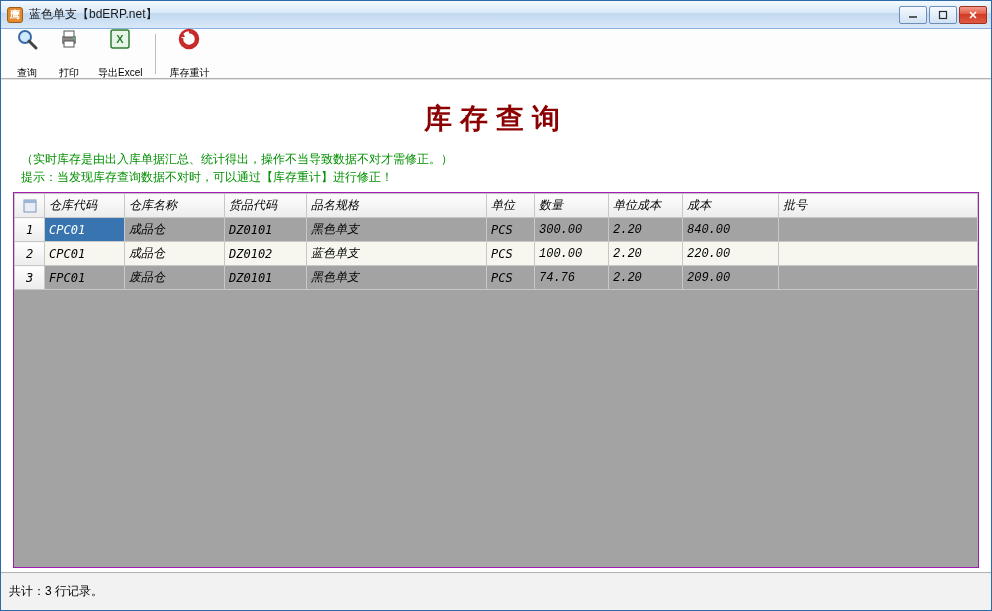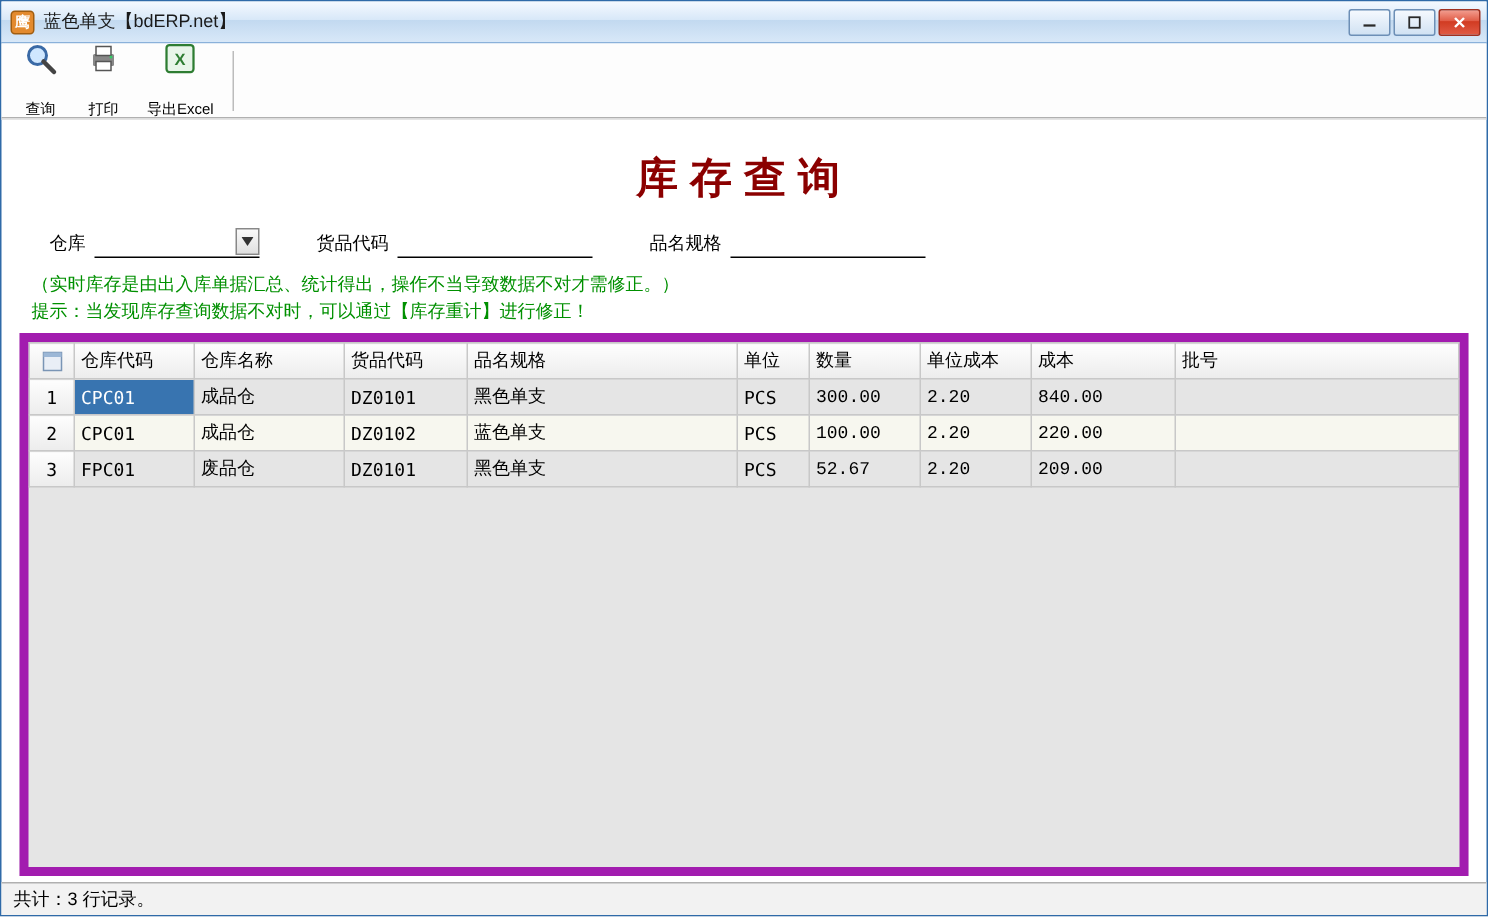--- a/index.html
+++ b/index.html
@@ -130,23 +130,24 @@
     color: #009000;
     font-size: 12px;
     padding: 2px 18px 6px 18px;
     line-height: 1.5;
     font-family: "SimSun";
   }
 
   .grid-wrap {
     flex: 1;
     margin: 0 10px 4px 10px;
-    border: 6px solid #a21caf;
+    border: 1px solid #a21caf;
     overflow: auto;
-    background: #e5e5e5;
+    background: #a3a3a3;
+    font-style: italic;
   }
   table.grid {
     border-collapse: collapse;
     width: 100%;
     table-layout: fixed;
     font-family: "SimSun", monospace;
   }
   table.grid th, table.grid td {
     border: 1px solid #c8c8c8;
     padding: 3px 4px;
@@ -176,21 +177,21 @@
   .col-wname { width: 100px; }
   .col-pcode { width: 82px; }
   .col-pname { width: 180px; }
   .col-unit  { width: 48px; }
   .col-qty   { width: 74px; }
   .col-ucost { width: 74px; }
   .col-cost  { width: 96px; }
   .col-lot   { width: auto; }
 
   .statusbar {
-    height: 22px;
+    height: 38px;
     border-top: 1px solid #b0b0b0;
     display: flex; align-items: center;
     padding: 0 8px;
     font-size: 12px;
     background: #f2f2f2;
   }
   .th-icon svg { width:14px; height:14px; vertical-align: middle; }
 </style>
 </head>
 <body>
@@ -246,42 +247,35 @@
     <div class="tool-btn">
       <div class="ticon">
         <svg viewBox="0 0 24 24" width="24" height="24">
             <rect x="3" y="3" width="18" height="18" rx="2" fill="#e8f5e9" stroke="#2e7d32" stroke-width="1.5"></rect>
             <text x="12" y="16" text-anchor="middle" font-size="11" font-weight="bold" fill="#2e7d32" font-family="Arial">X</text>
           </svg>
       </div>
       <div class="tlabel">导出Excel</div>
     </div>
     <div class="tool-sep"></div>
+    <div class="tool-btn">
+      <div class="ticon">
+        <svg viewBox="0 0 24 24" width="24" height="24">
+            <circle cx="12" cy="12" r="9" fill="none" stroke="#c62828" stroke-width="2.5"></circle>
+            <path d="M12 5 a7 7 0 1 1 -6.9 6" fill="none" stroke="#c62828" stroke-width="2.5"></path>
+            <polygon points="4,10 8,10 6,6" fill="#c62828"></polygon>
+          </svg>
+      </div>
+      <div class="tlabel">库存重计</div>
+    </div>
   </div>
 
   <div class="content">
     <div class="page-title">库存查询</div>
 
-    <div class="filter-row">
-      <label>仓库</label>
-      <div class="combo">
-        <select><option></option></select>
-        <div class="arrow">
-          <svg width="8" height="6" viewBox="0 0 8 6">
-              <polygon points="0,0 8,0 4,6" fill="#333"></polygon>
-            </svg>
-        </div>
-      </div>
-      <div class="spacer-sm"></div>
-      <label>货品代码</label>
-      <input class="uline-input" value="" style="">
-      <div class="spacer-sm"></div>
-      <label>品名规格</label>
-      <input class="uline-input" value="" style="">
-    </div>
 
     <div class="hint">
       <div>（实时库存是由出入库单据汇总、统计得出，操作不当导致数据不对才需修正。）</div>
       <div>提示：当发现库存查询数据不对时，可以通过【库存重计】进行修正！</div>
     </div>
 
     <div class="grid-wrap">
       <table class="grid">
         <colgroup>
           <col style="width:30px">
@@ -339,21 +333,21 @@
               <td class="num">220.00</td>
               <td></td>
             </tr>
             <tr>
               <td class="rowhdr">3</td>
               <td class="">FPC01</td>
               <td>废品仓</td>
               <td>DZ0101</td>
               <td>黑色单支</td>
               <td>PCS</td>
-              <td class="num">52.67</td>
+              <td class="num">74.76</td>
               <td class="num">2.20</td>
               <td class="num">209.00</td>
               <td></td>
             </tr>
           </tbody>
       </table>
     </div>
   </div>
 
   <div class="statusbar">

